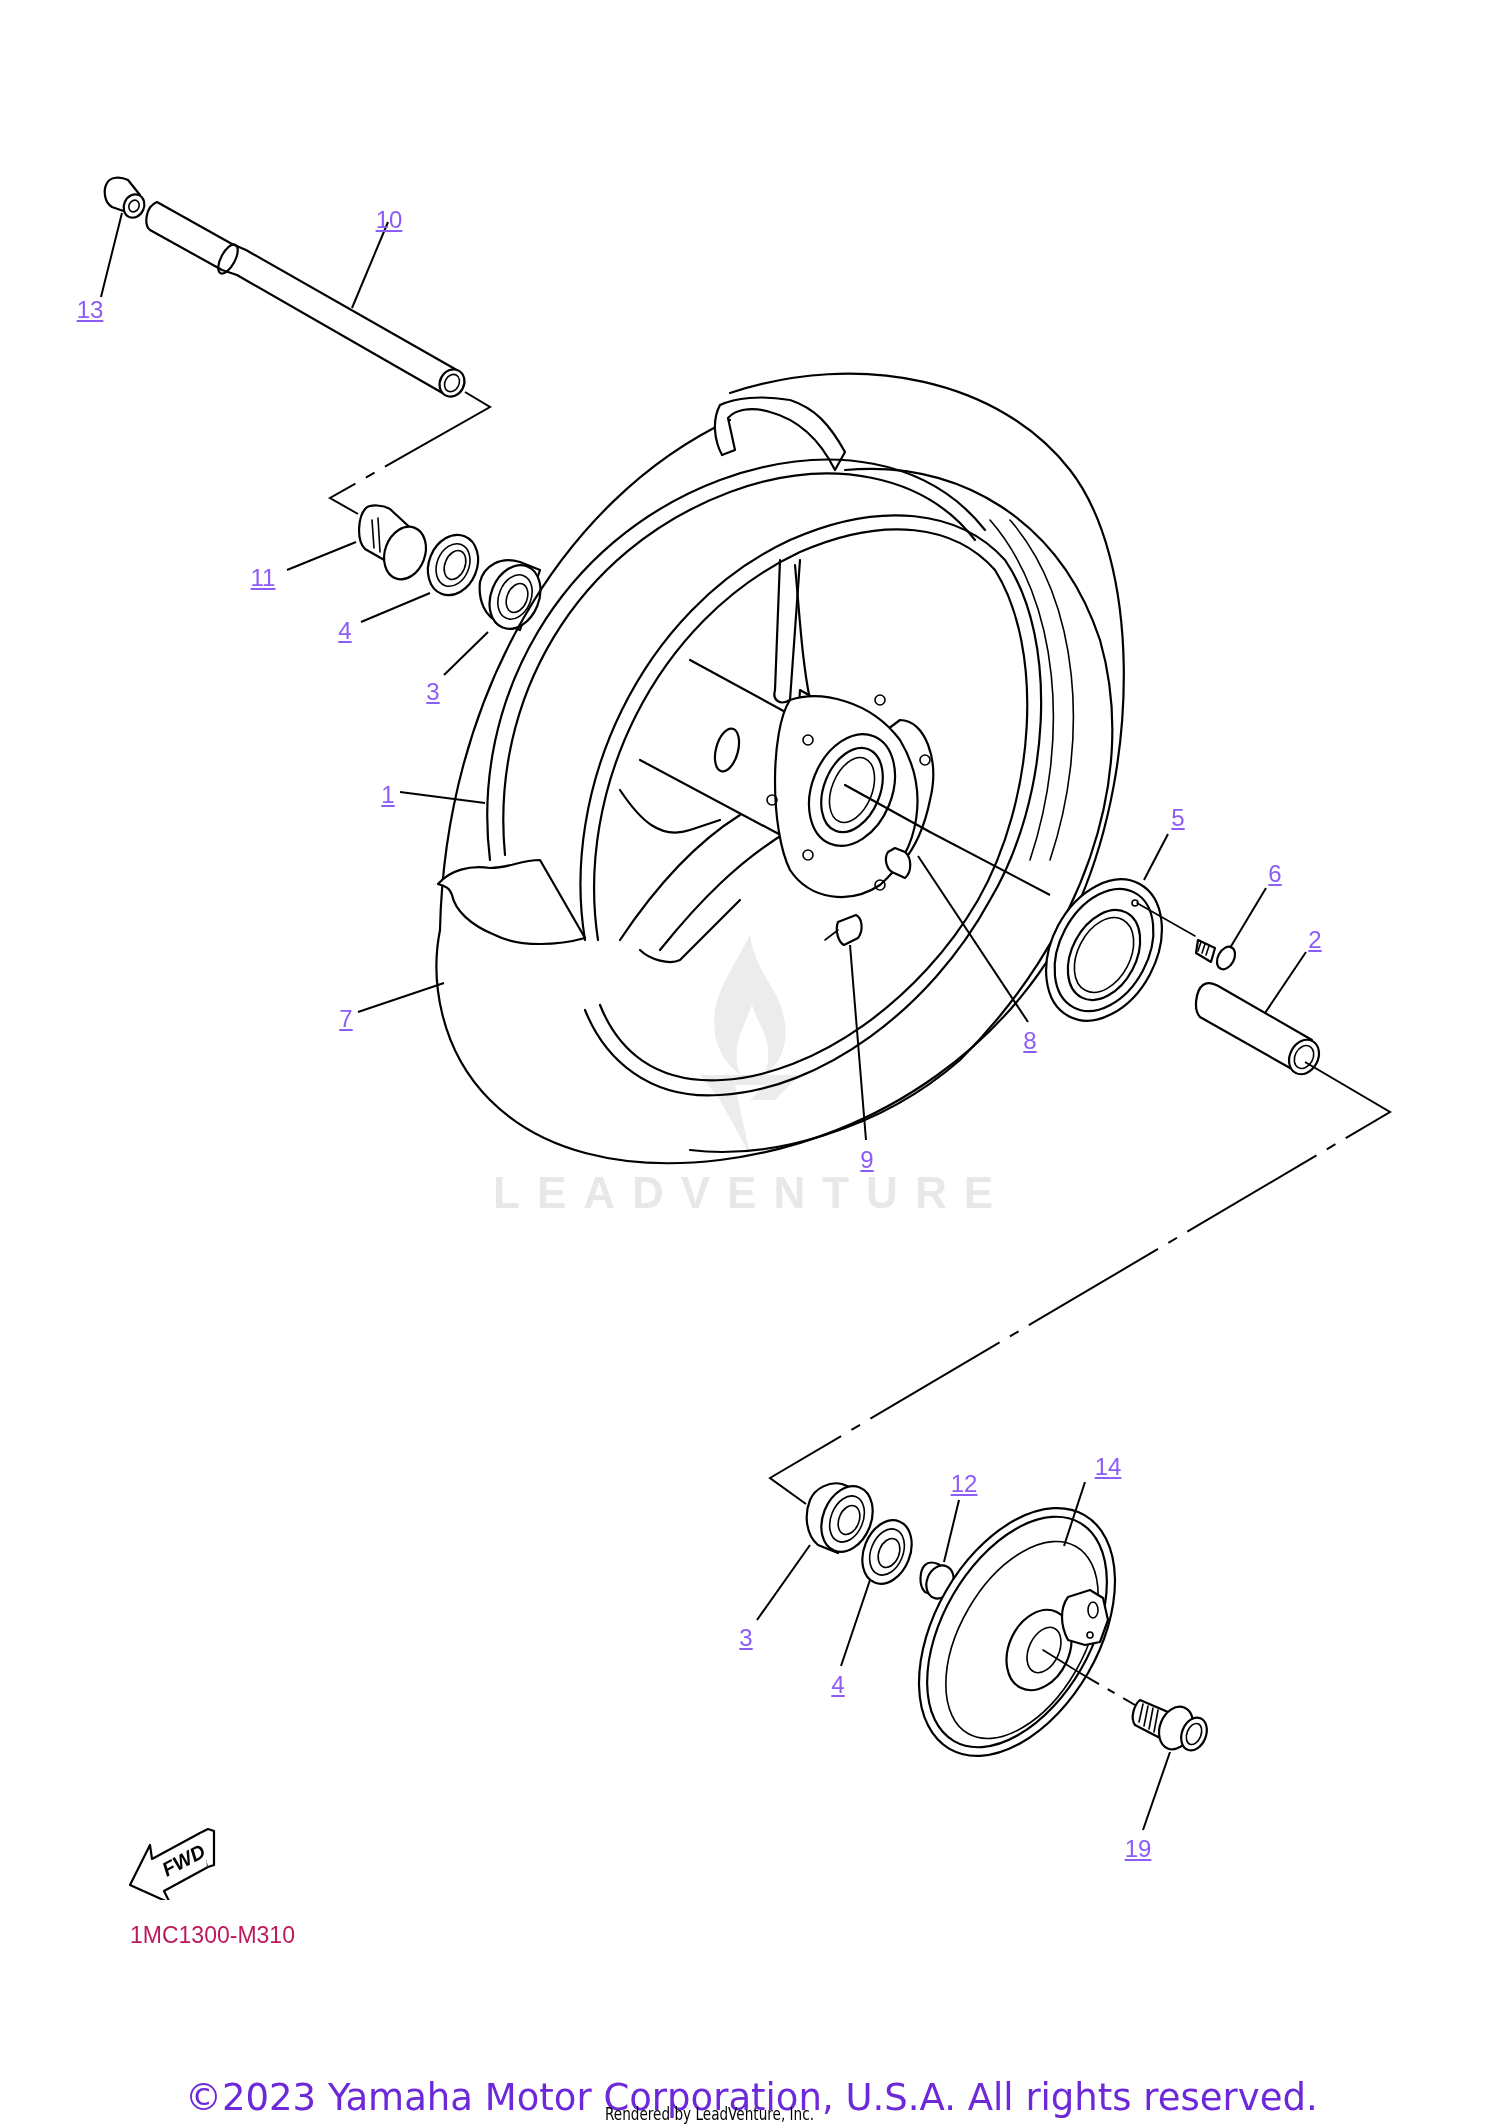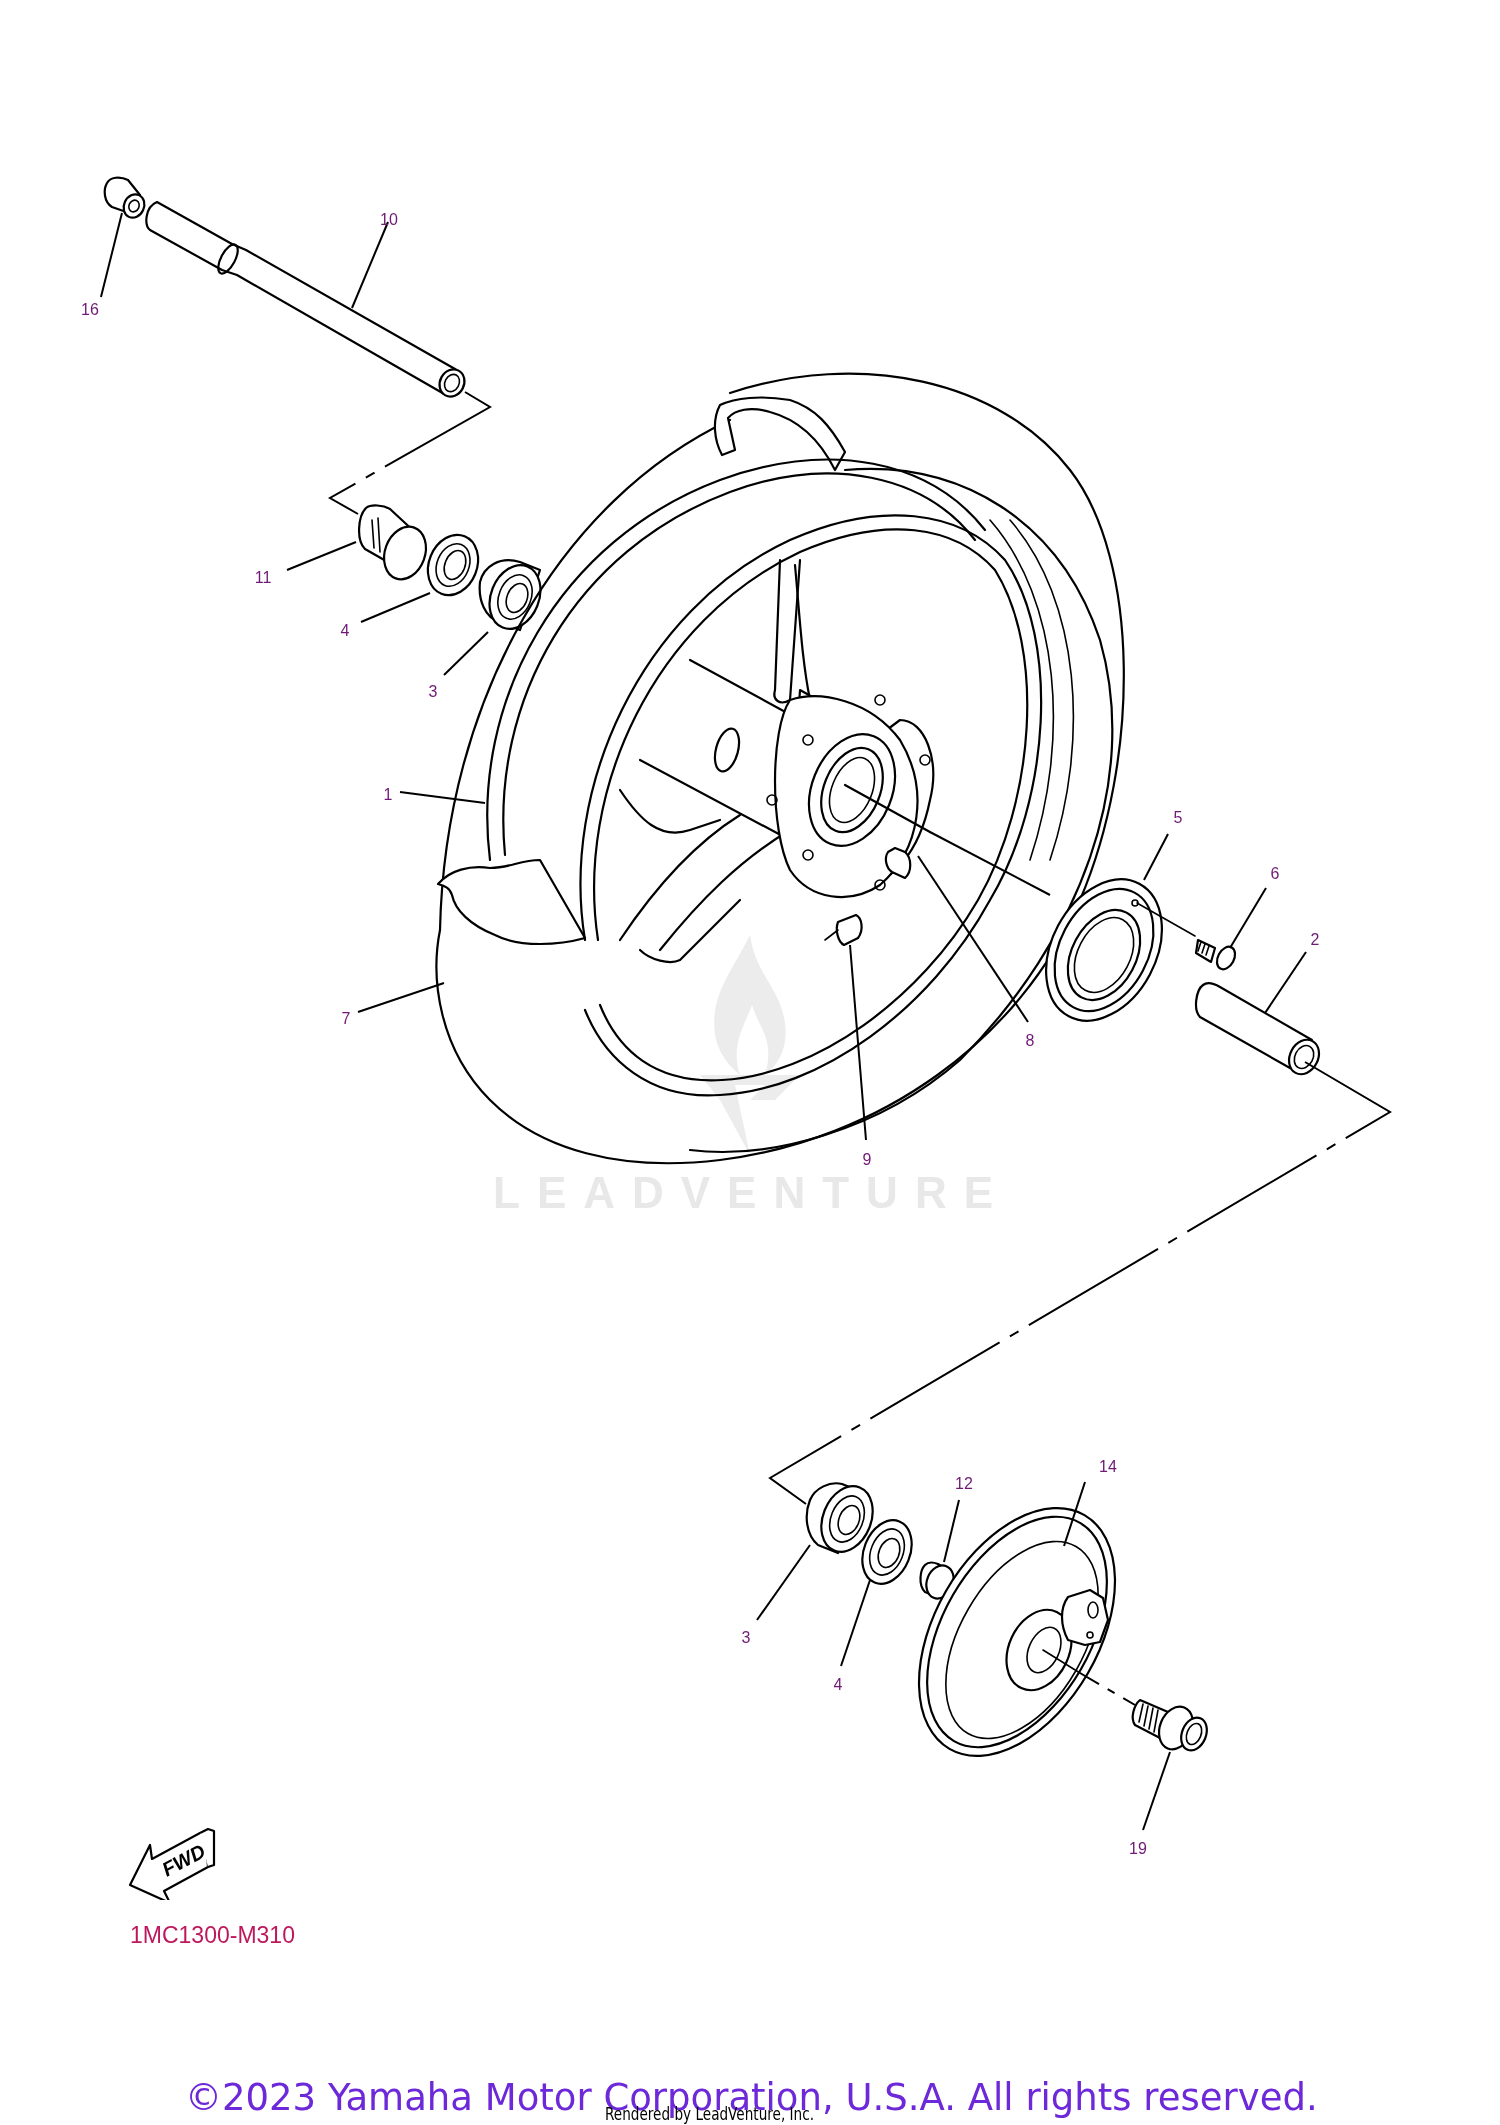--- a/index.html
+++ b/index.html
@@ -3,21 +3,21 @@
 <meta charset="utf-8">
 <style>
   html, body { margin: 0; padding: 0; background: #ffffff; }
   body { width: 1500px; height: 2125px; position: relative; overflow: hidden; font-family: "Liberation Sans", sans-serif; }
   svg.diagram { position: absolute; left: 0; top: 0; width: 1500px; height: 2125px; }
   .ln { fill: none; stroke: #000; stroke-width: 2.2; stroke-linecap: round; stroke-linejoin: round; }
   .ln-thin { fill: none; stroke: #000; stroke-width: 1.6; stroke-linecap: round; }
   .fillw { fill: #fff; stroke: #000; stroke-width: 2.2; stroke-linejoin: round; }
   .dash { fill: none; stroke: #000; stroke-width: 2; stroke-dasharray: 150 12 10 12; }
   .leader { fill: none; stroke: #000; stroke-width: 2; }
-  .callout { position: absolute; font-family: "Liberation Sans", sans-serif; font-size: 16px; color: #701a75; line-height: 1; transform: translate(-50%, -50%); white-space: nowrap; }
+  .callout { position: absolute; font-family: "Liberation Sans", sans-serif; font-size: 24px; color: #8b5cf6; line-height: 1; transform: translate(-50%, -50%); white-space: nowrap; text-decoration: underline; }
   .watermark { position: absolute; left: 493px; top: 1168px; font-family: "Liberation Sans", sans-serif; font-weight: bold; font-size: 44px; letter-spacing: 17px; color: #e8e8e8; }
   .wm-logo { position: absolute; left: 690px; top: 925px; width: 120px; height: 230px; }
   .fwd-badge { position: absolute; left: 128px; top: 1815px; width: 90px; height: 85px; }
   .diagram-code { position: absolute; left: 130px; top: 1922px; font-size: 23px; color: #be185d; }
   .copyright { position: absolute; left: 185px; top: 2076px; font-family: "DejaVu Sans", sans-serif; font-size: 37px; color: #6d28d9; white-space: nowrap; }
   .rendered-by { position: absolute; left: 605px; top: 2104px; font-family: "DejaVu Sans", sans-serif; font-size: 17px; color: #000; transform: scaleX(0.8); transform-origin: left top; white-space: nowrap; }
 </style>
 </head>
 <body>
 
@@ -206,21 +206,21 @@
 <div class="callout" style="left:345px; top:631px;">4</div>
 <div class="callout" style="left:838px; top:1685px;">4</div>
 <div class="callout" style="left:1178px; top:818px;">5</div>
 <div class="callout" style="left:1275px; top:874px;">6</div>
 <div class="callout" style="left:346px; top:1019px;">7</div>
 <div class="callout" style="left:1030px; top:1041px;">8</div>
 <div class="callout" style="left:867px; top:1160px;">9</div>
 <div class="callout" style="left:389px; top:220px;">10</div>
 <div class="callout" style="left:263px; top:578px;text-align:right;">11</div>
 <div class="callout" style="left:1138px; top:1849px;">19</div>
-<div class="callout" style="left:90px; top:310px;">16</div>
+<div class="callout" style="left:90px; top:310px;">13</div>
 <div class="callout" style="left:1108px; top:1467px;">14</div>
 <div class="callout" style="left:964px; top:1484px;">12</div>
 
 <svg class="fwd-badge" viewBox="0 0 90 85">
   <path d="M2 70 L22 30 L24 44 L72 18 L78 18 L80 52 L36 76 L42 88 Z" fill="#fff" stroke="#000" stroke-width="2.2" stroke-linejoin="round"></path>
   <path d="M72 18 L80 14 L86 16 L86 50 L80 52" fill="#fff" stroke="#000" stroke-width="2.2" stroke-linejoin="round"></path>
   <text x="56" y="52" font-family="Liberation Sans, sans-serif" font-weight="bold" font-style="italic" font-size="20" text-anchor="middle" transform="rotate(-28 56 46)">FWD</text>
 </svg>
 
 <div class="diagram-code">1MC1300-M310</div>

